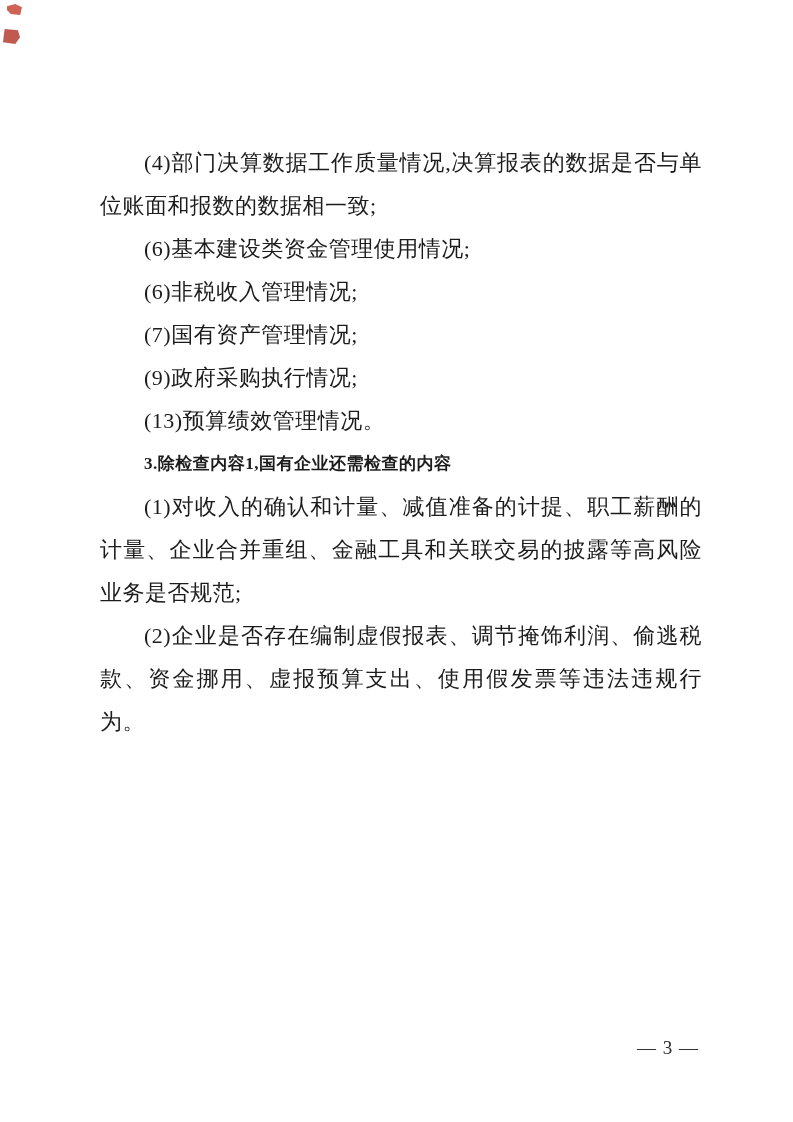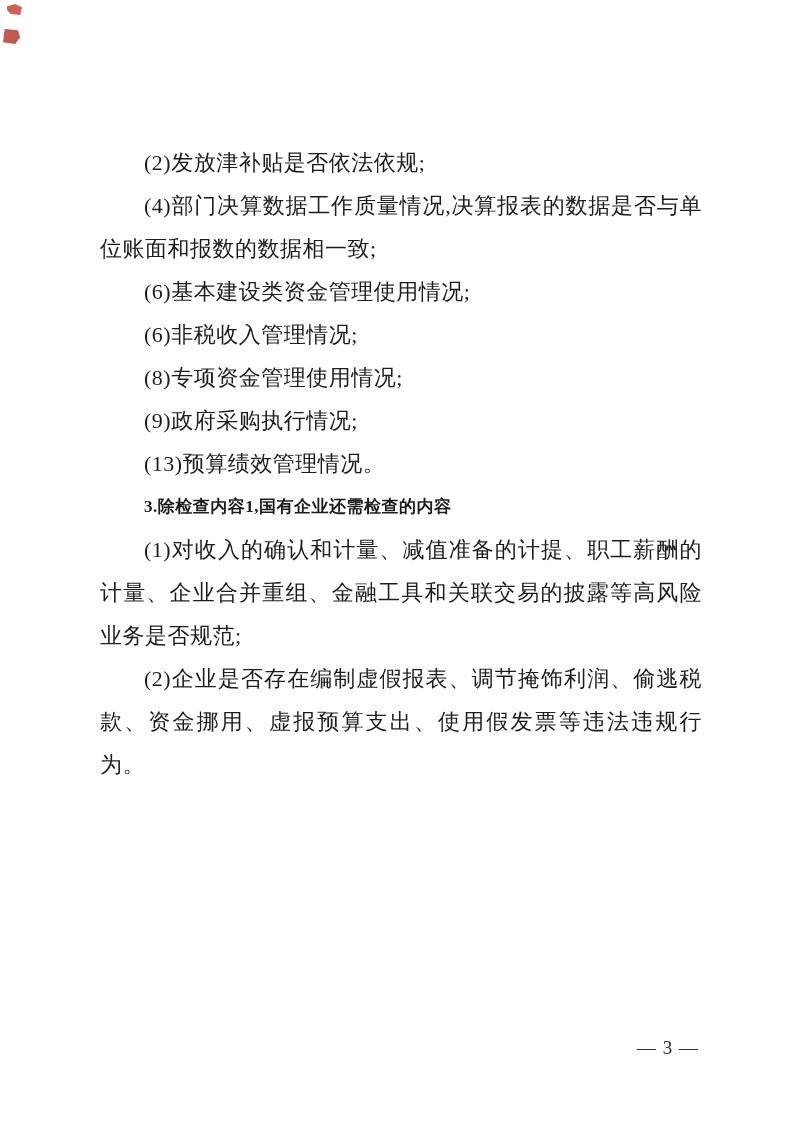--- a/index.html
+++ b/index.html
@@ -61,25 +61,24 @@
 </style>
 </head>
 <body>
 
 <div class="page">
 
   <div class="red-mark m1"></div>
   <div class="red-mark m2"></div>
 
   <div class="body-text">
-      <p class="para">(2)发放津补贴是否依法依规;</p>
       <p class="para">(4)部门决算数据工作质量情况,决算报表的数据是否与单位账面和报数的数据相一致;</p>
       <p class="para">(6)基本建设类资金管理使用情况;</p>
       <p class="para">(6)非税收入管理情况;</p>
-      <p class="para">(8)专项资金管理使用情况;</p>
+      <p class="para">(7)国有资产管理情况;</p>
       <p class="para">(9)政府采购执行情况;</p>
       <p class="para">(13)预算绩效管理情况。</p>
       <p class="para bold">3.除检查内容1,国有企业还需检查的内容</p>
       <p class="para">(1)对收入的确认和计量、减值准备的计提、职工薪酬的计量、企业合并重组、金融工具和关联交易的披露等高风险业务是否规范;</p>
       <p class="para">(2)企业是否存在编制虚假报表、调节掩饰利润、偷逃税款、资金挪用、虚报预算支出、使用假发票等违法违规行为。</p>
     </div>
 
   <div class="footer">
     <span>— 3 —</span>
   </div>

